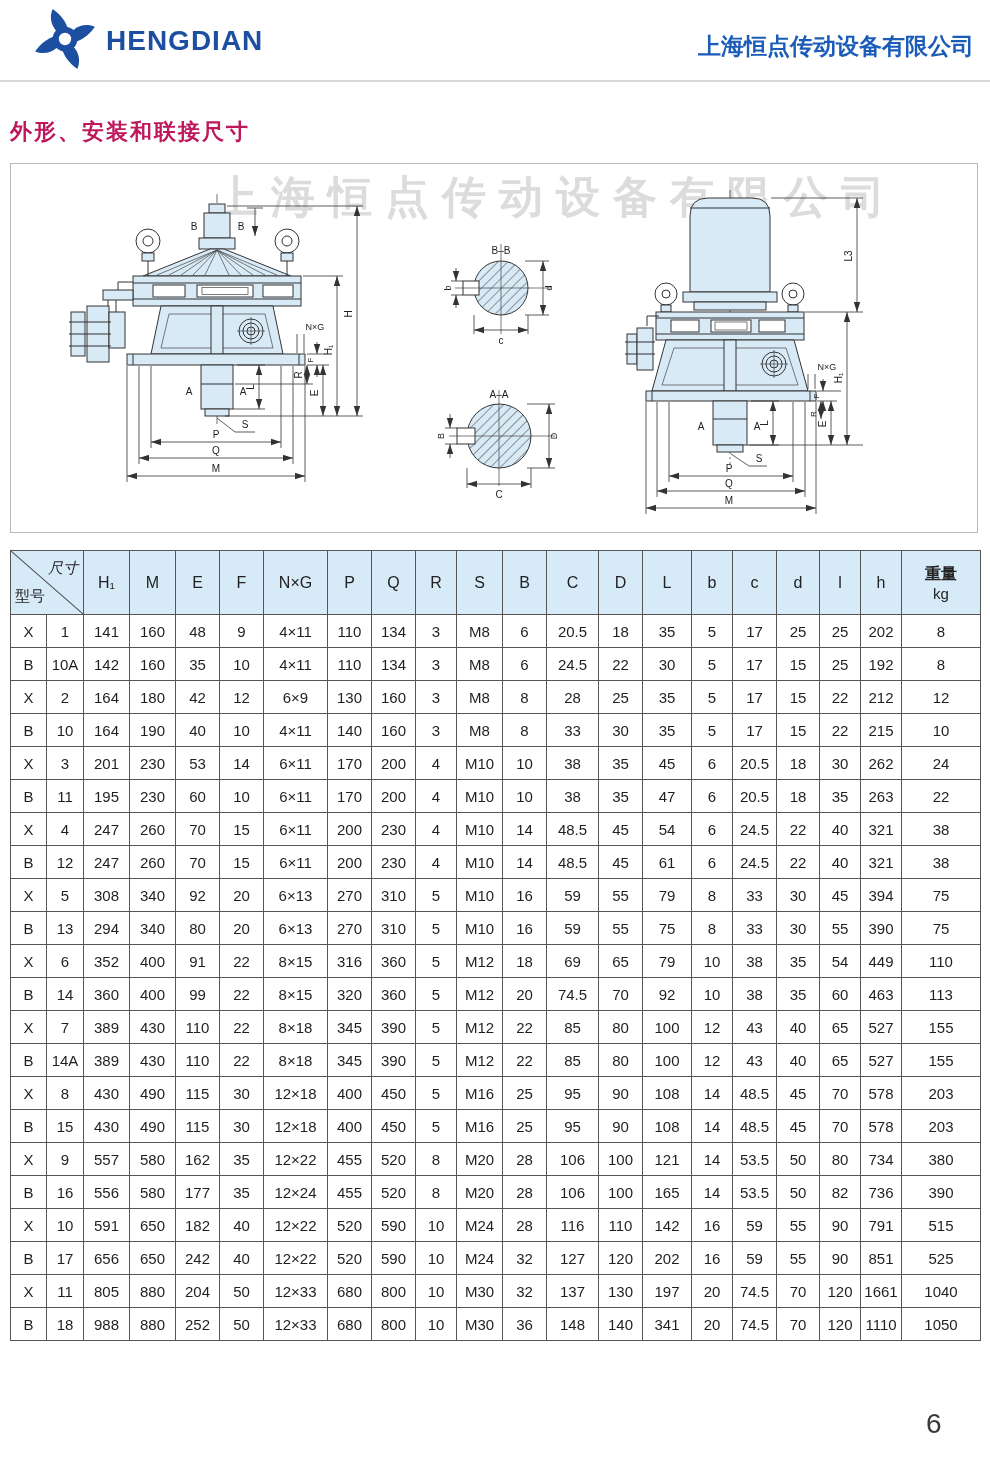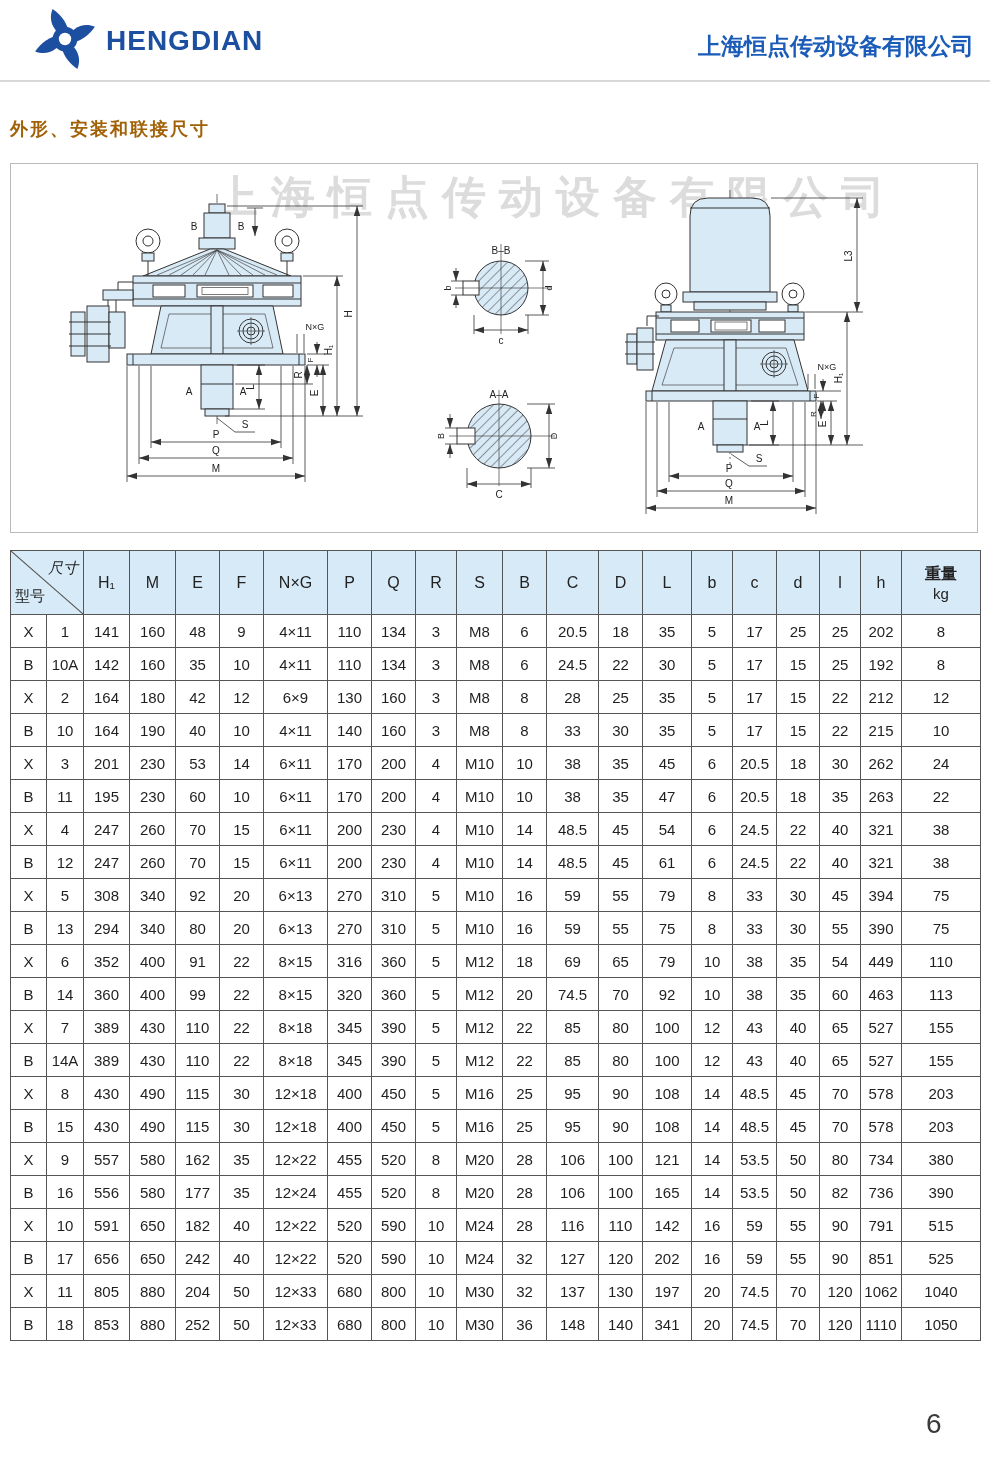--- a/index.html
+++ b/index.html
@@ -6,21 +6,21 @@
   html,body { margin:0; padding:0; background:#ffffff; }
   .page {
     position:relative; width:990px; height:1483px; background:#fff;
     font-family:"Liberation Sans", sans-serif; overflow:hidden; color:#1f1f1f;
   }
   
   .hdr-line { position:absolute; top:80px; left:0; width:990px; height:2px; background:#d8d8d8; }
   .logo { position:absolute; left:32px; top:6px; width:66px; height:66px; }
   .brand { position:absolute; left:106px; top:25px; font-size:28px; font-weight:bold; color:#1d4fa1; letter-spacing:1px; }
   .company { position:absolute; right:16px; top:31px; font-size:23px; font-weight:bold; color:#1a5cb8; }
-  .sec-title { position:absolute; left:10px; top:117px; font-size:18px; font-weight:bold; color:#a16207; letter-spacing:2px; }
+  .sec-title { position:absolute; left:10px; top:117px; font-size:22px; font-weight:bold; color:#be185d; letter-spacing:2px; }
   
   .panel { position:absolute; left:10px; top:163px; width:968px; height:370px; border:1px solid #b9b9b9; background:#fff; }
   .panel svg { display:block; width:100%; height:100%; }
   .part { fill:#d9eaf7; stroke:#333; stroke-width:1; }
   .white { fill:#ffffff; stroke:#333; stroke-width:1; }
   .ln  { stroke:#333; stroke-width:1; fill:none; }
   .thin{ stroke:#444; stroke-width:0.7; fill:none; }
   .cl  { stroke:#333; stroke-width:0.7; fill:none; stroke-dasharray:9 3 2 3; }
   .dim { stroke:#333; stroke-width:0.8; fill:none; }
   .dtext { font-size:10px; fill:#222; font-family:"Liberation Sans",sans-serif; }
@@ -859,27 +859,27 @@
           <td>10</td>
           <td>M30</td>
           <td>32</td>
           <td>137</td>
           <td>130</td>
           <td>197</td>
           <td>20</td>
           <td>74.5</td>
           <td>70</td>
           <td>120</td>
-          <td>1062</td>
+          <td>1661</td>
           <td>1040</td>
         </tr>
         <tr>
           <td>B</td>
           <td>18</td>
-          <td>853</td>
+          <td>988</td>
           <td>880</td>
           <td>252</td>
           <td>50</td>
           <td>12×33</td>
           <td>680</td>
           <td>800</td>
           <td>10</td>
           <td>M30</td>
           <td>36</td>
           <td>148</td>

